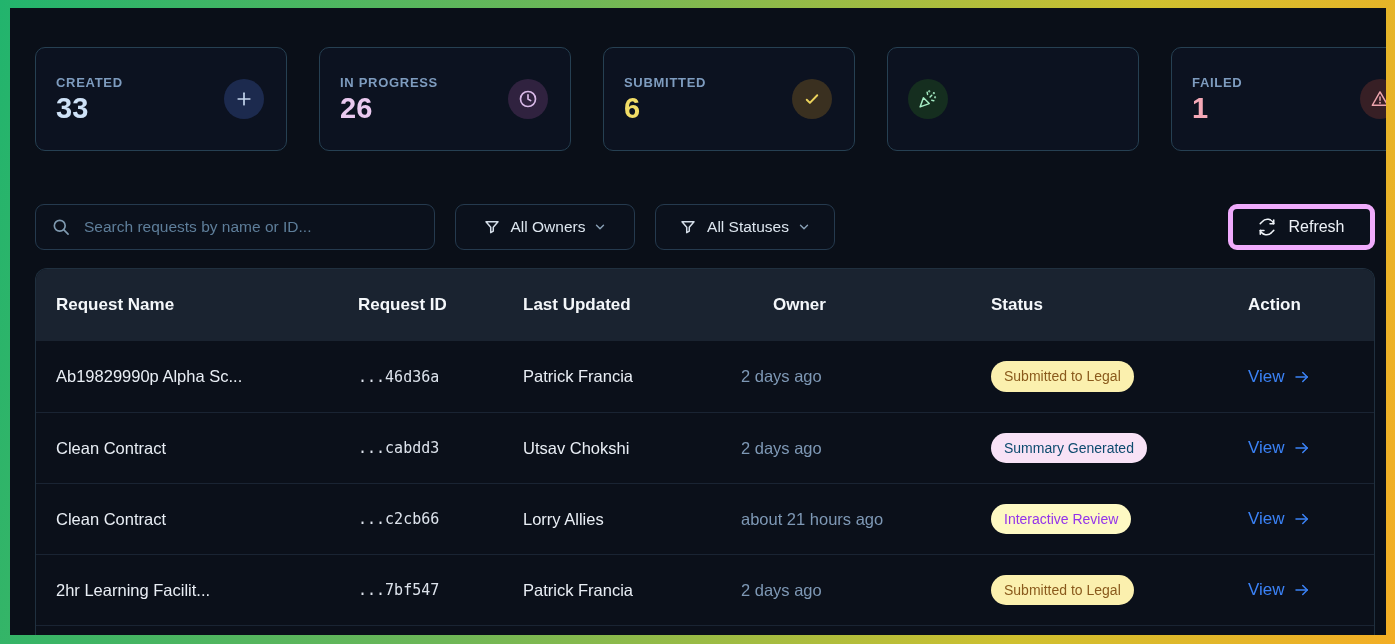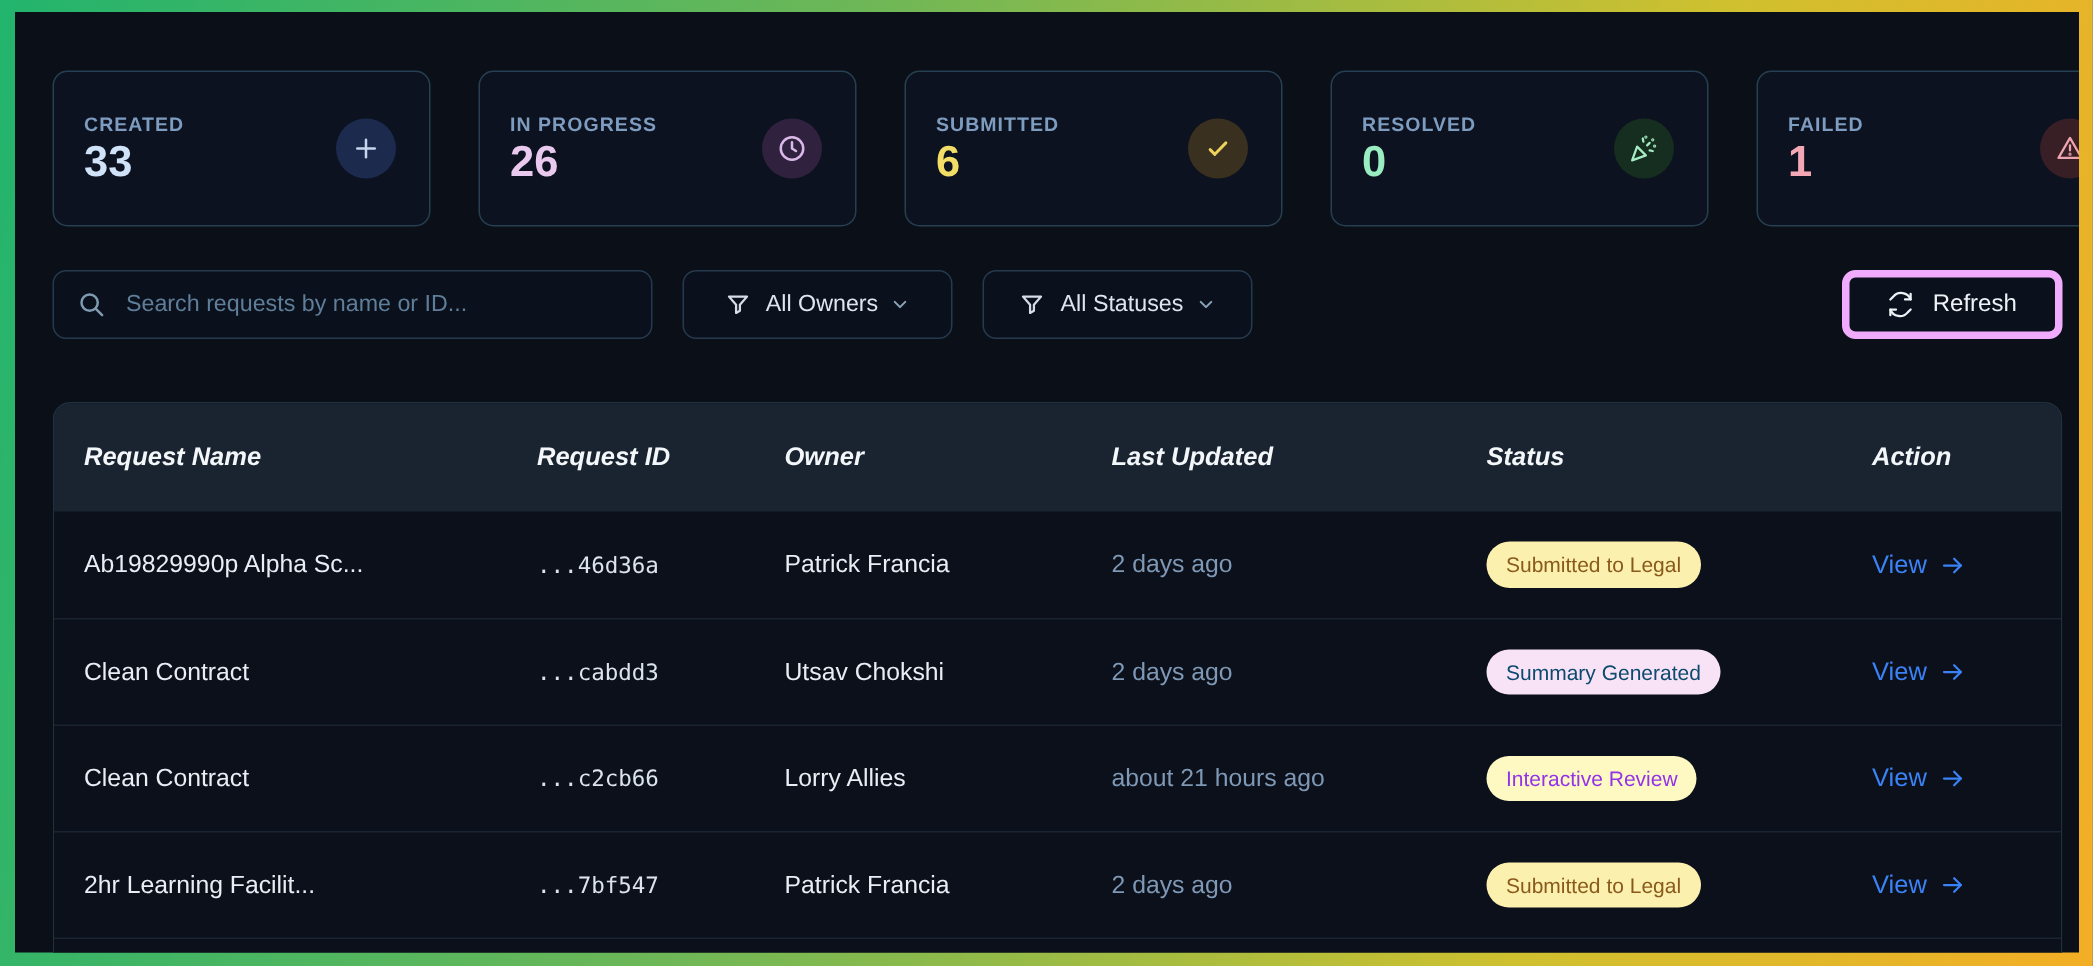--- a/index.html
+++ b/index.html
@@ -25,21 +25,21 @@
   .card-label { font-size:13px; font-weight:700; letter-spacing:.7px; color:#7e9cbf; }
   .card-value { font-size:29px; font-weight:700; line-height:1.05; }
   .icon-circle { width:40px; height:40px; border-radius:50%; display:flex; align-items:center; justify-content:center; flex:0 0 auto; }
   .v-created { color:#cfe2f7; } .ic-created { background:#1c2a4e; color:#c5d6ee; }
   .v-progress { color:#eac9ef; } .ic-progress { background:#30223f; color:#d9b9e8; }
   .v-submitted { color:#f2dd66; } .ic-submitted { background:#3a3020; color:#ecd35c; }
   .v-resolved { color:#99edc0; } .ic-resolved { background:#152e1f; color:#a5ebc3; }
   .v-failed { color:#f4a8b6; } .ic-failed { background:#371f25; color:#eda4ad; }
 
   
-  .toolbar { position:absolute; left:25px; top:172px; width:1340px; height:46px; display:flex; gap:20px; align-items:flex-start; }
+  .toolbar { position:absolute; left:25px; top:196px; width:1340px; height:46px; display:flex; gap:20px; align-items:flex-start; }
   .search {
     width:400px; height:46px; border:1px solid #253a4e; border-radius:9px;
     background:#0b111c; display:flex; align-items:center; gap:11px; padding:0 15px;
   }
   .search svg { color:#7f9ab0; flex:0 0 auto; }
   .search input {
     background:transparent; border:none; outline:none; width:100%;
     font-family:"Liberation Sans", sans-serif; font-size:15.5px; color:#cfe0ee;
   }
   .search input::placeholder { color:#5e7e9a; opacity:1; }
@@ -56,21 +56,21 @@
     color:#eef2f7; font-size:16px; cursor:pointer;
   }
 
   
   .table {
     position:absolute; left:25px; top:260px; width:1340px; height:400px;
     border:1px solid #20303f; border-bottom:none; border-radius:12px 12px 0 0;
     background:#0b101a; overflow:hidden;
   }
   .thead { height:72px; background:#1a2330; display:flex; align-items:center; }
-  .th { font-size:17px; font-weight:700; color:#f4f7fa;font-style:italic; }
+  .th { font-size:17px; font-weight:700; color:#f4f7fa; }
   .trow { height:71px; display:flex; align-items:center; border-top:1px solid #1a2433; }
   .thead + .trow { border-top:none; }
   .c-name { width:322px; padding-left:20px; }
   .c-id { width:165px; }
   .c-owner { width:218px; }
   .c-updated { width:250px; }
   .c-status { width:257px; }
   .c-action { flex:1; }
   .cell-name { font-size:16.5px; color:#e9eef5; }
   .cell-id { font-family:"DejaVu Sans Mono", monospace; font-size:15px; color:#dde3ec; }
@@ -127,24 +127,20 @@
         <span class="card-value v-submitted">6</span>
       </div>
       <span class="icon-circle ic-submitted">
         <svg width="18" height="18" viewBox="0 0 24 24" fill="none" stroke="currentColor" stroke-width="2.6" stroke-linecap="round" stroke-linejoin="round">
             <path d="M5 13l4.2 4.2L19 7"></path>
           </svg>
       </span>
     </div>
 
     <div class="card">
-      <div class="card-info">
-        <span class="card-label">RESOLVED</span>
-        <span class="card-value v-resolved">0</span>
-      </div>
       <span class="icon-circle ic-resolved">
         <svg width="20" height="20" viewBox="0 0 24 24" fill="none" stroke="currentColor" stroke-width="1.8" stroke-linecap="round" stroke-linejoin="round">
             <path d="M6.5 10.5 2.5 21.5l11-4z"></path>
             <path d="M11.5 6.5 11 4"></path>
             <path d="M14.5 9.5l2-2"></path>
             <path d="M16.5 13.5l2.5.5"></path>
             <circle cx="19" cy="5" r="0.4" fill="currentColor"></circle>
             <circle cx="13.5" cy="2.8" r="0.4" fill="currentColor"></circle>
             <circle cx="20.5" cy="10" r="0.4" fill="currentColor"></circle>
           </svg>
@@ -207,22 +203,22 @@
       <span>Refresh</span>
     </button>
 
   </div>
 
   <div class="table">
 
     <div class="thead">
       <span class="th c-name">Request Name</span>
       <span class="th c-id">Request ID</span>
+      <span class="th c-updated">Last Updated</span>
       <span class="th c-owner">Owner</span>
-      <span class="th c-updated">Last Updated</span>
       <span class="th c-status">Status</span>
       <span class="th c-action">Action</span>
     </div>
 
     <div class="trow">
       <span class="c-name cell-name">Ab19829990p Alpha Sc...</span>
       <span class="c-id cell-id">...46d36a</span>
       <span class="c-owner cell-owner">Patrick Francia</span>
       <span class="c-updated cell-updated">2 days ago</span>
       <span class="c-status"><span class="badge badge-legal">Submitted to Legal</span></span>

